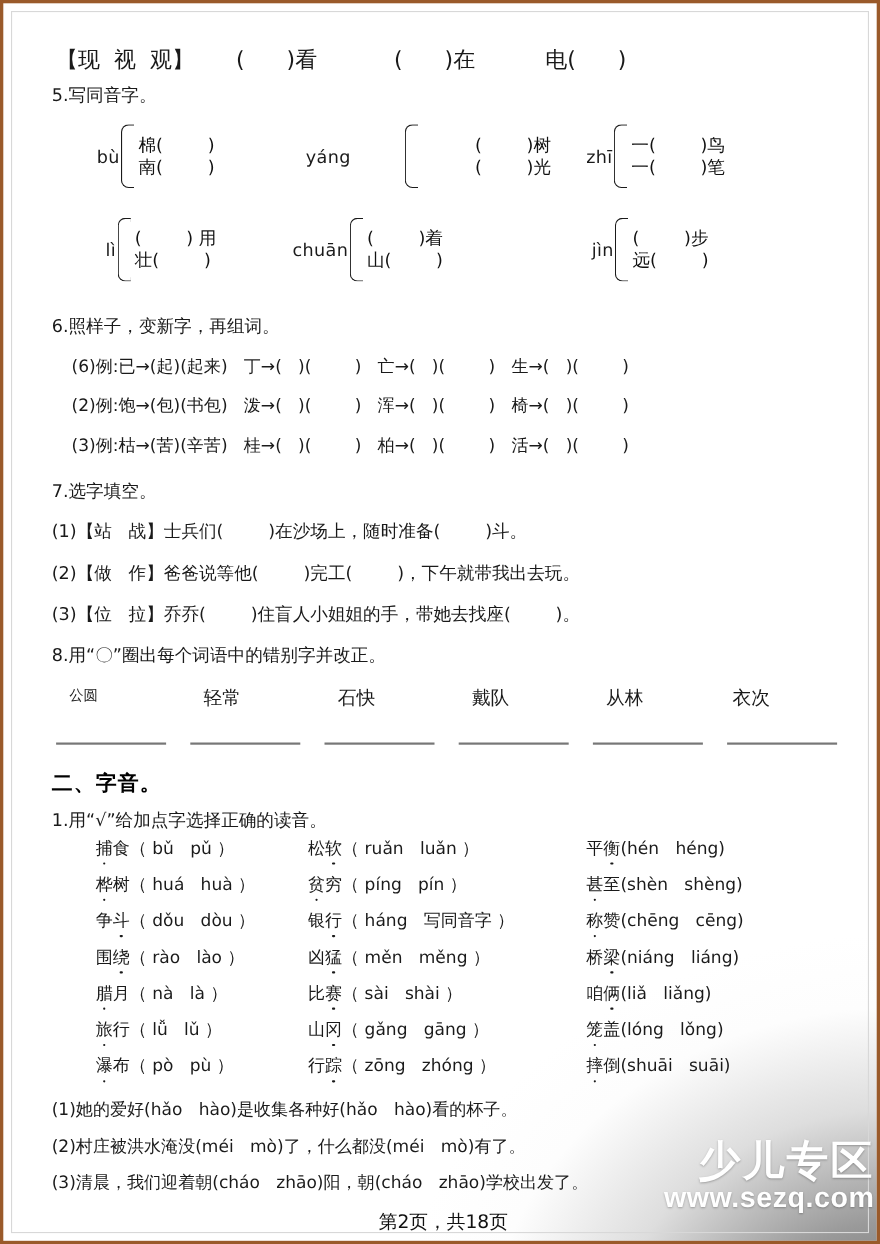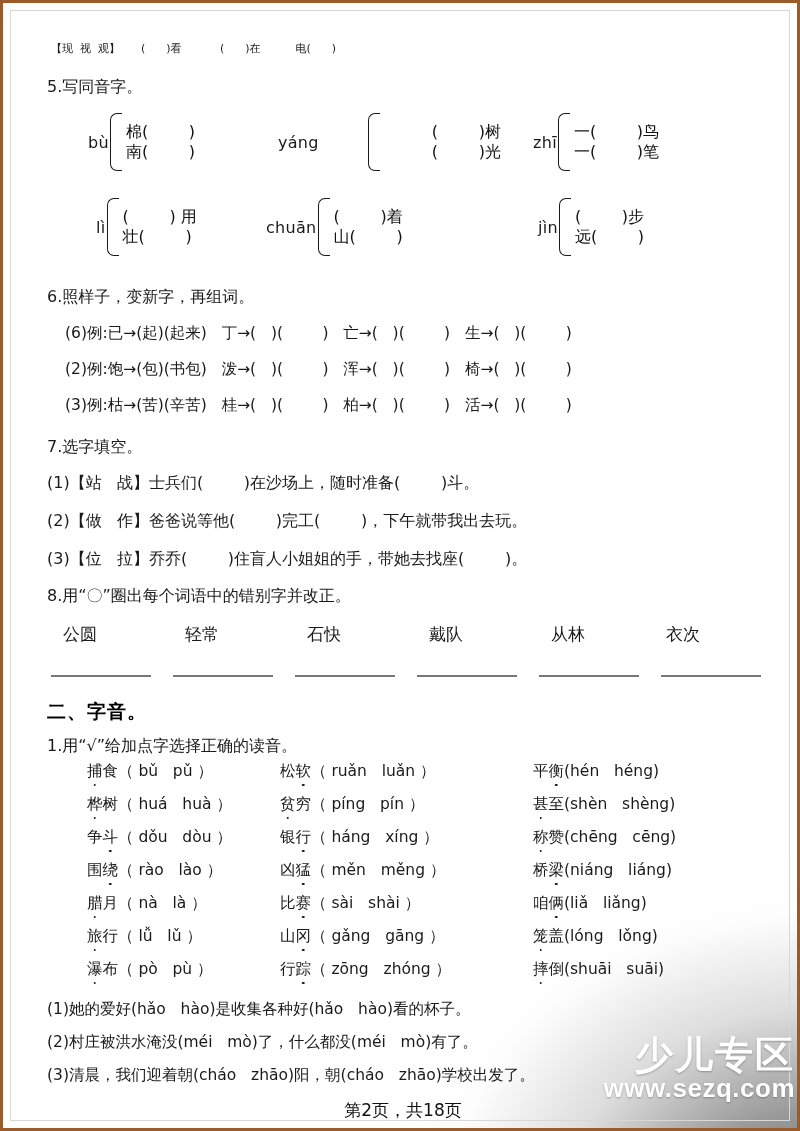--- a/index.html
+++ b/index.html
@@ -73,21 +73,21 @@
           font-family:"DejaVu Sans","Liberation Sans",sans-serif;}
 </style>
 </head>
 <body>
 
 <div id="page" style="border-color: rgb(154, 90, 42);">
   <div id="inner"></div>
 
   <div class="content">
 
-    <div class="line cjk" style="left:48px;top:38px;font-size:11px;">【现  视  观】      (      )看           (      )在          电(      )</div>
+    <div class="line cjk" style="left:48px;top:38px;font-size:20px;">【现  视  观】      (      )看           (      )在          电(      )</div>
 
     <div class="line cjk" style="left:44px;top:74px;font-size:16px;">5.写同音字。</div>
 
     <div class="bracegrp cjk" style="left:85px;top:108px;height:62px;">
       <span class="pin">bù</span>
       <span class="brace"></span>
       <span class="items">
         <div>棉(        )</div>
         <div>南(        )</div>
       </span>
@@ -143,21 +143,21 @@
     <div class="line cjk" style="left:62px;top:356px;font-size:15.5px;">(2)例:饱→(包)(书包)   泼→(   )(        )   浑→(   )(        )   椅→(   )(        )</div>
     <div class="line cjk" style="left:62px;top:392px;font-size:15.5px;">(3)例:枯→(苦)(辛苦)   桂→(   )(        )   柏→(   )(        )   活→(   )(        )</div>
 
     <div class="line cjk" style="left:44px;top:434px;font-size:16px;">7.选字填空。</div>
     <div class="line cjk" style="left:44px;top:470px;font-size:16px;">(1)【站   战】士兵们(        )在沙场上，随时准备(        )斗。</div>
     <div class="line cjk" style="left:44px;top:508px;font-size:16px;">(2)【做   作】爸爸说等他(        )完工(        )，下午就带我出去玩。</div>
     <div class="line cjk" style="left:44px;top:546px;font-size:16px;">(3)【位   拉】乔乔(        )住盲人小姐姐的手，带她去找座(        )。</div>
 
     <div class="line cjk" style="left:44px;top:583px;font-size:16px;">8.用“〇”圈出每个词语中的错别字并改正。</div>
 
-    <div class="line cjk" style="left:60px;top:620px;font-size:17px;">公圆</div>
+    <div class="line cjk" style="left:60px;top:620px;font-size:13px;">公圆</div>
     <div class="line cjk" style="left:182px;top:620px;font-size:17px;">轻常</div>
     <div class="line cjk" style="left:304px;top:620px;font-size:17px;">石快</div>
     <div class="line cjk" style="left:426px;top:620px;font-size:17px;">戴队</div>
     <div class="line cjk" style="left:548px;top:620px;font-size:17px;">从林</div>
     <div class="line cjk" style="left:663px;top:620px;font-size:17px;">衣次</div>
 
     <div class="blank" style="left:48px;top:672px;width:100px;"></div>
     <div class="blank" style="left:170px;top:672px;width:100px;"></div>
     <div class="blank" style="left:292px;top:672px;width:100px;"></div>
     <div class="blank" style="left:414px;top:672px;width:100px;"></div>
@@ -177,21 +177,21 @@
       </div>
 
       <div class="pyrow">
         <span class="pycell cjk" style="left:84px;"><span class="dotchar">桦</span><span>树</span><span>（ huá   huà ）</span></span>
         <span class="pycell cjk" style="left:277px;"><span class="dotchar">贫</span><span>穷</span><span>（ píng   pín ）</span></span>
         <span class="pycell cjk" style="left:530px;"><span class="dotchar">甚</span><span>至</span><span>(shèn   shèng)</span></span>
       </div>
 
       <div class="pyrow">
         <span class="pycell cjk" style="left:84px;"><span>争</span><span class="dotchar">斗</span><span>（ dǒu   dòu ）</span></span>
-        <span class="pycell cjk" style="left:277px;"><span>银</span><span class="dotchar">行</span><span>（ háng   xíng ）</span></span>
+        <span class="pycell cjk" style="left:277px;"><span>银</span><span class="dotchar">行</span><span>（ háng   写同音字 ）</span></span>
         <span class="pycell cjk" style="left:530px;"><span class="dotchar">称</span><span>赞</span><span>(chēng   cēng)</span></span>
       </div>
 
       <div class="pyrow">
         <span class="pycell cjk" style="left:84px;"><span>围</span><span class="dotchar">绕</span><span>（ rào   lào ）</span></span>
         <span class="pycell cjk" style="left:277px;"><span>凶</span><span class="dotchar">猛</span><span>（ měn   měng ）</span></span>
         <span class="pycell cjk" style="left:530px;"><span>桥</span><span class="dotchar">梁</span><span>(niáng   liáng)</span></span>
       </div>
 
       <div class="pyrow">

